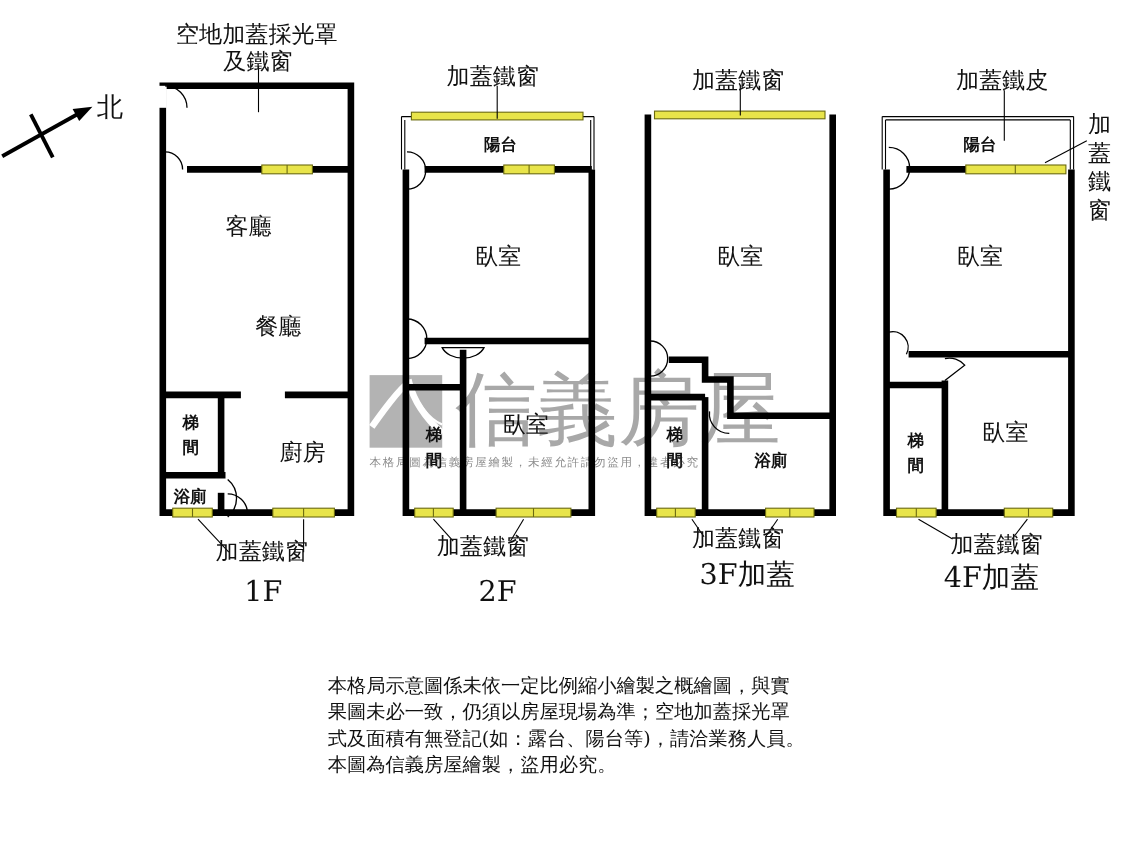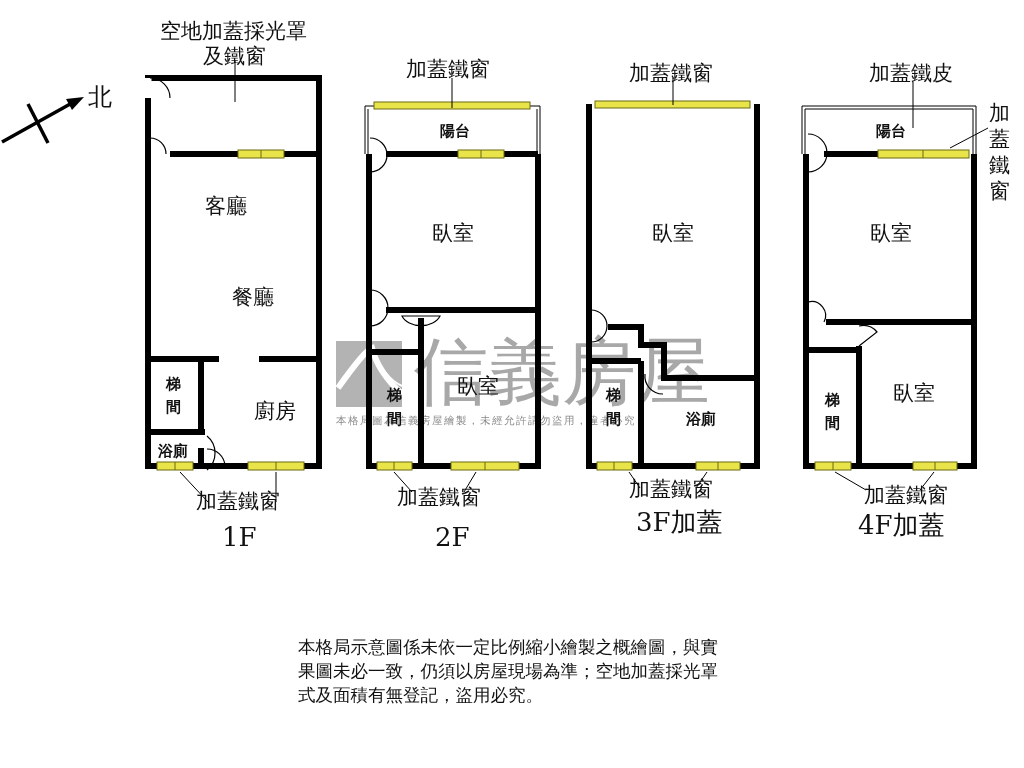--- a/index.html
+++ b/index.html
@@ -7,21 +7,21 @@
            font-family: "DejaVu Serif", "Liberation Serif", serif; color: #111; }
     #plan { position: absolute; left: 0; top: 0; width: 1024px; height: 768px; }
     .lbl { font-family: "DejaVu Serif", "Liberation Serif", serif; fill: #111; }
     .room { font-size: 21px; }
     .room-bold { font-size: 15px; font-weight: bold; }
     .floor { font-size: 26px; }
     .wm-big { font-family: "DejaVu Sans", "Liberation Sans", sans-serif; font-size: 74px; fill: #9a9a9a; opacity: .85; }
     .wm-small { font-family: "DejaVu Sans", "Liberation Sans", sans-serif; font-size: 10.5px; fill: #8a8a8a; letter-spacing: 1.5px; }
     .disclaimer { position: absolute; left: 298px; top: 612px; width: 560px;
                   font-family: "DejaVu Serif", "Liberation Serif", serif;
-                  font-size: 17.5px; line-height: 24px; color: #111; margin-top: 23px; }
+                  font-size: 17.5px; line-height: 24px; color: #111; }
     .disclaimer div { white-space: nowrap; }
   </style>
 </head>
 <body>
 
 <svg id="plan" viewBox="0 0 1024 768" xmlns="http://www.w3.org/2000/svg">
   <defs>
     <g id="win-h">
       <rect x="0" y="-3.5" width="1" height="7" fill="#e8e44a" stroke="#6b6a10" stroke-width="0.8"></rect>
     </g>
@@ -211,14 +211,15 @@
   <text class="lbl room-bold" x="825" y="405">梯</text>
   <text class="lbl room-bold" x="825" y="428">間</text>
   <text class="lbl room" x="893" y="400">臥室</text>
   <text class="lbl room" x="864" y="502">加蓋鐵窗</text>
   <text class="lbl floor" x="858" y="534">4F加蓋</text>
 </svg>
 
 <div class="disclaimer">
   <div>本格局示意圖係未依一定比例縮小繪製之概繪圖，與實</div>
   <div>果圖未必一致，仍須以房屋現場為準；空地加蓋採光罩</div>
-  <div>式及面積有無登記，盜用必究。</div>
+  <div>式及面積有無登記(如：露台、陽台等)，請洽業務人員。</div>
+  <div>本圖為信義房屋繪製，盜用必究。</div>
 </div>
 
 </body></html>

